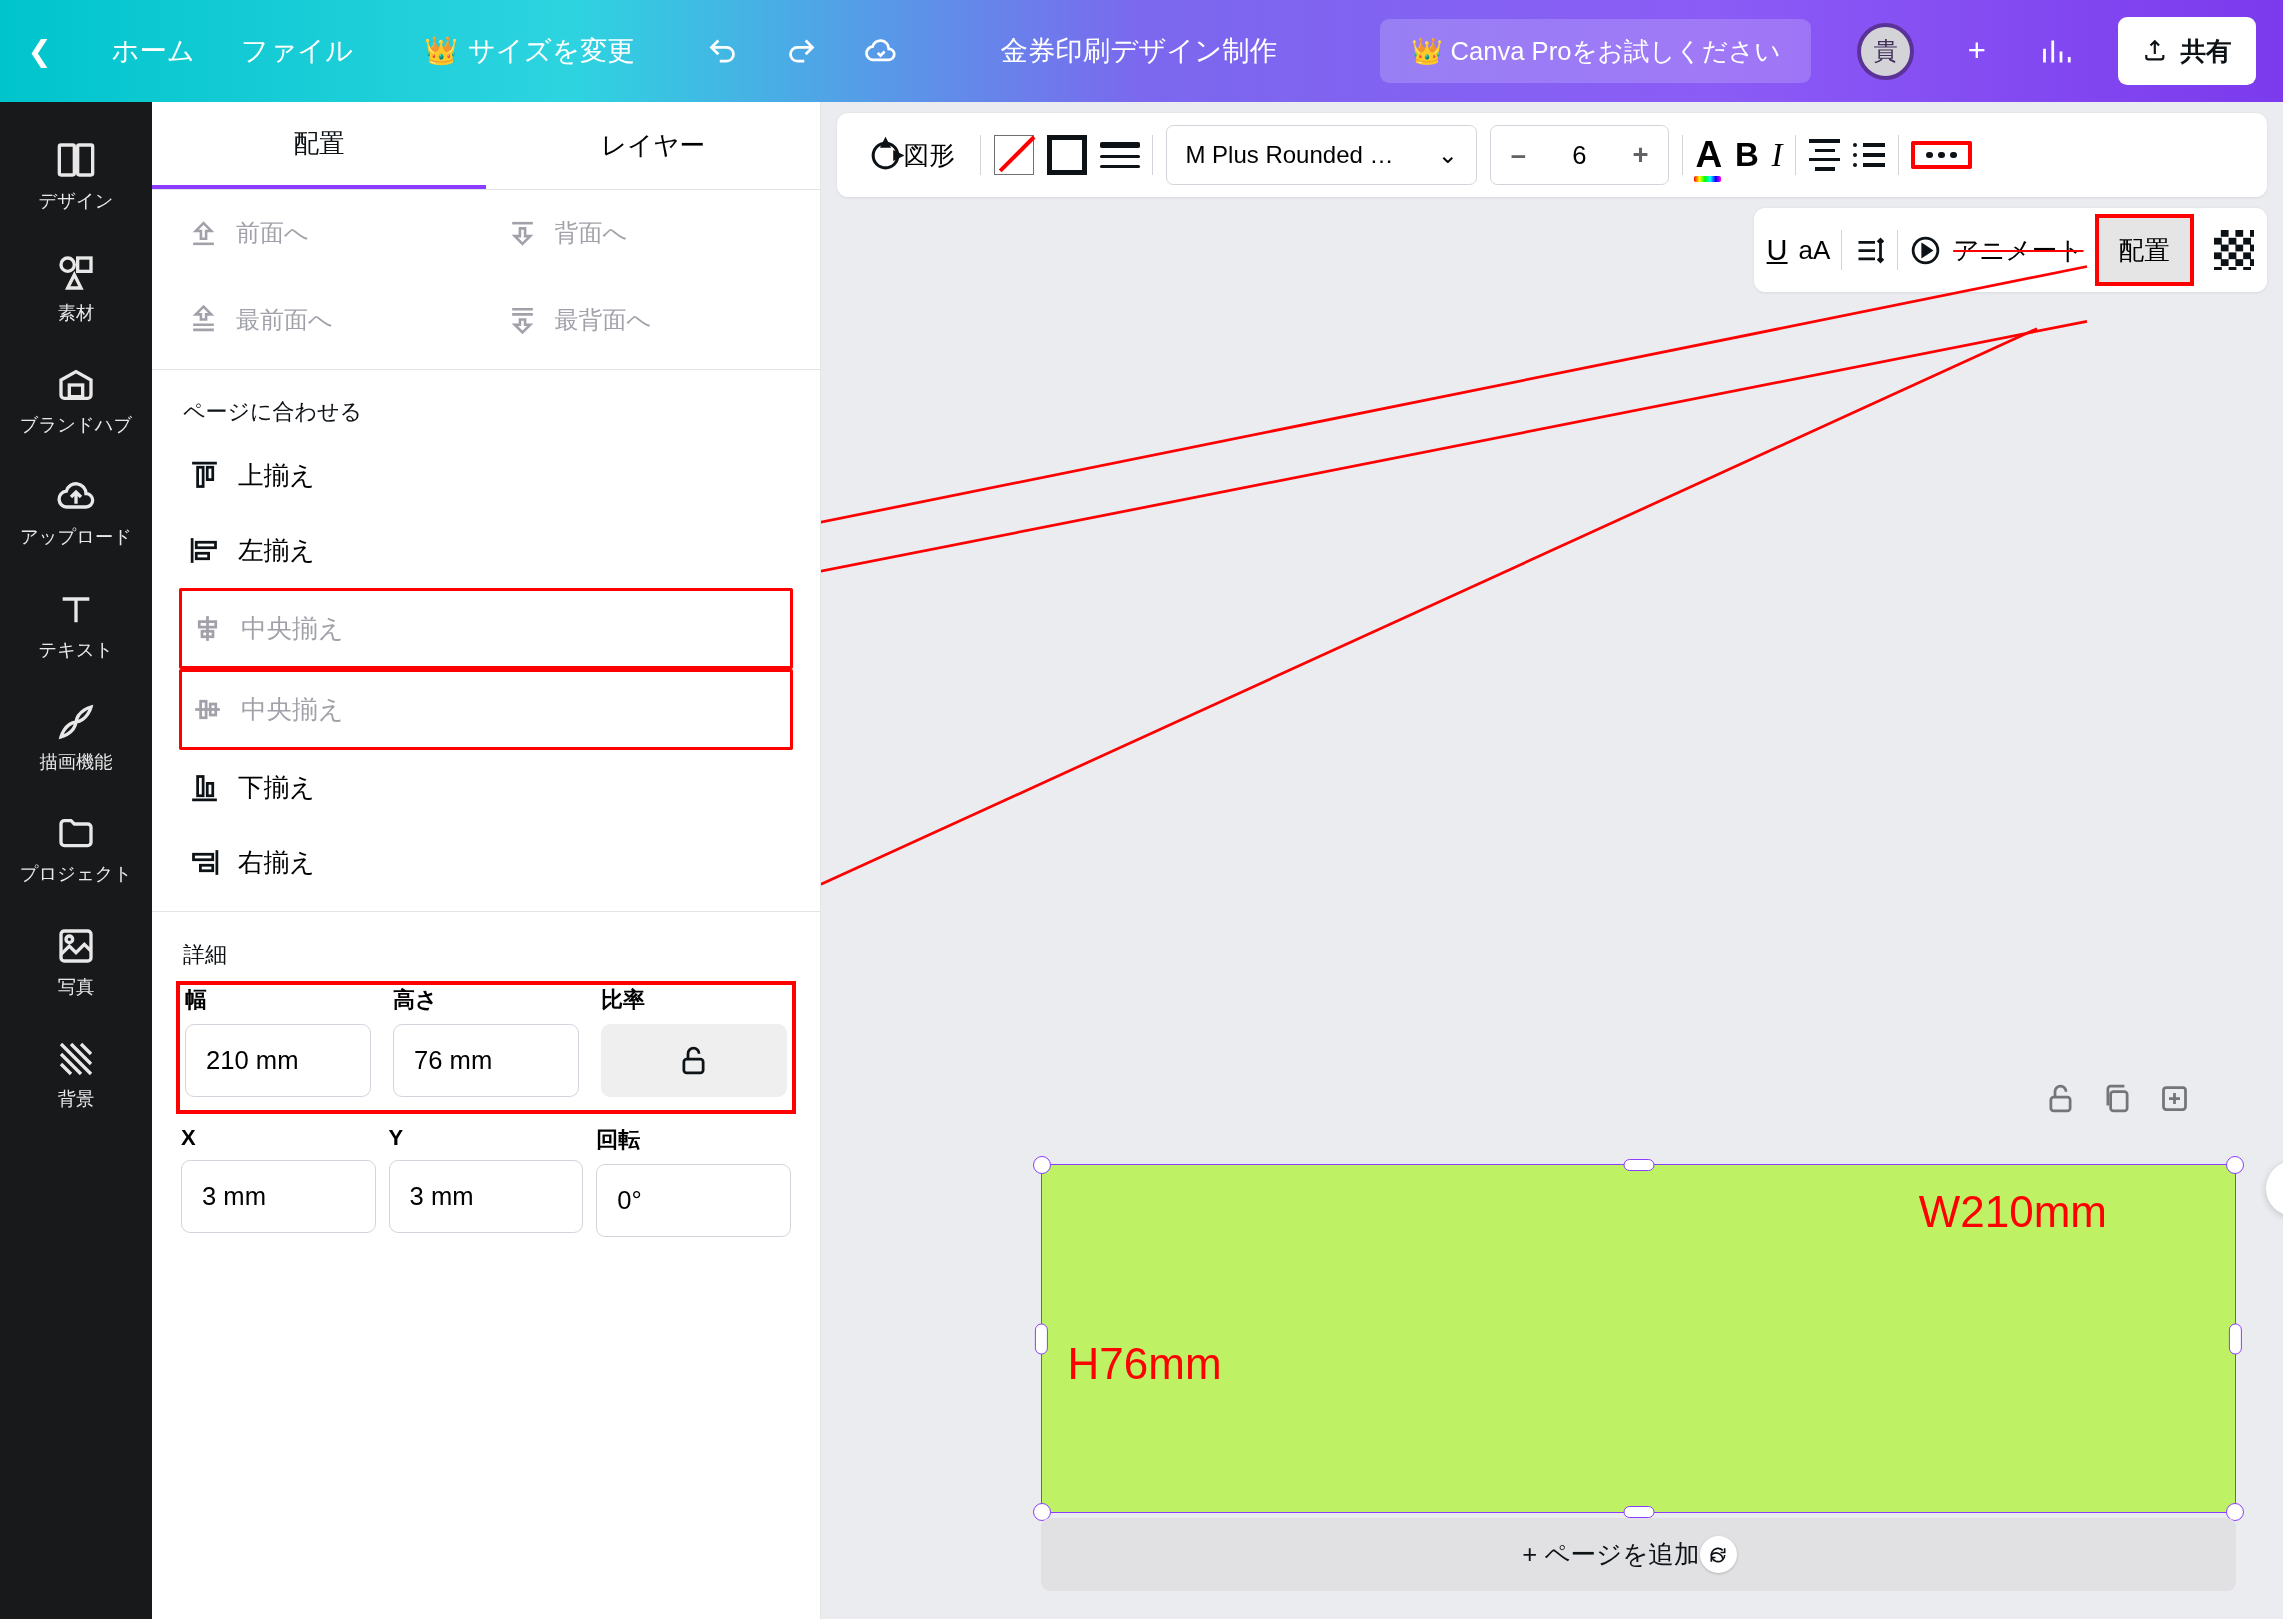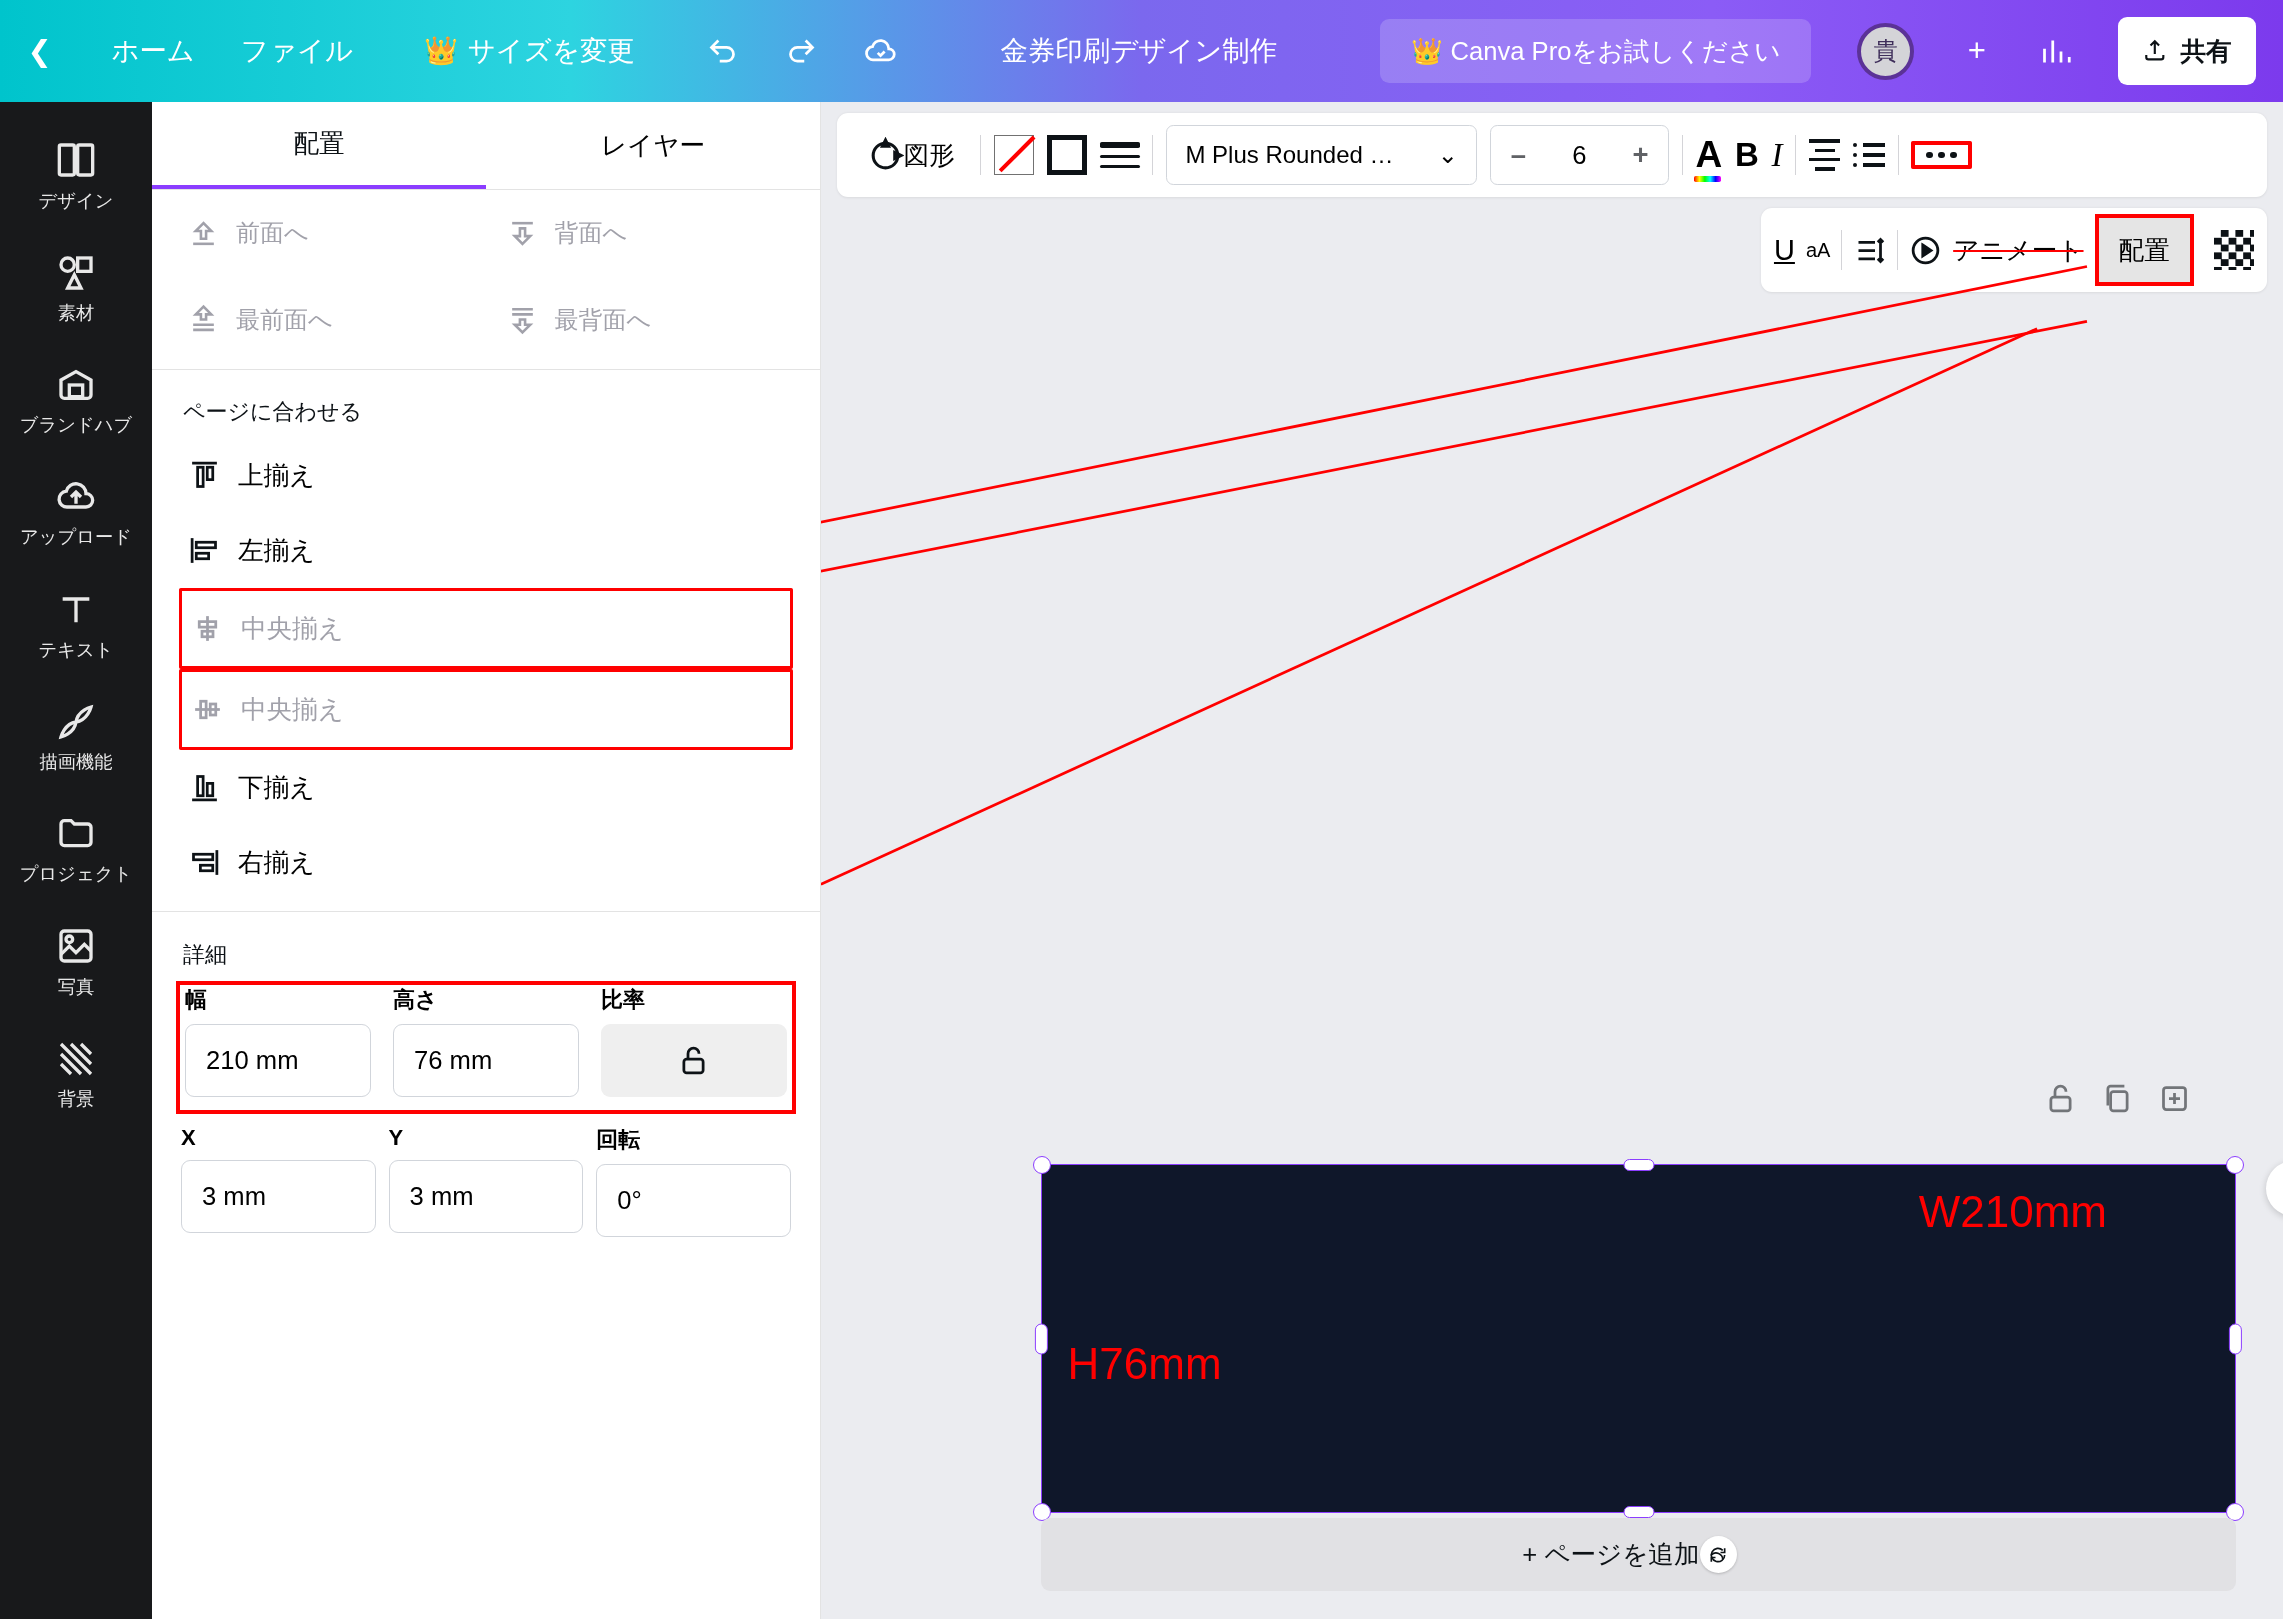--- a/index.html
+++ b/index.html
@@ -72,32 +72,32 @@
 .alignlines { display: flex; flex-direction: column; gap: 5.5px; align-items: center;}
 .alignlines span { height: 3.7px; background: #0d1216; display: block; }
 .alignlines span:nth-child(1){width:31px;} .alignlines span:nth-child(2){width:20px;} .alignlines span:nth-child(3){width:31px;} .alignlines span:nth-child(4){width:20px;}
 .listicon { display: flex; flex-direction: column; gap: 5.5px; }
 .listicon span { display: flex; align-items: center; gap: 5.5px;} .listicon .dot{width:4.6px;height:4.6px;background:#0d1216;border-radius:50%;} .listicon .bar{width:22px;height:3.7px;background:#0d1216;}
 .moredots { display: flex; gap: 5.5px; } .moredots span{width:6.4px;height:6.4px;background:#0d1216;border-radius:50%;}
 .toolbar1 .box-red { border: 4.6px solid #ff0000; padding: 7.3px 11px; border-radius: 1.8px; position: relative; z-index: 5;}
 
 .toolbar2 { position: absolute; top: 106px; right: 16.4px; height: 84px; background: white; border-radius: 11px; display: flex; align-items: center; padding: 0 12.8px; gap: 11px; box-shadow: 0 0.9px 2.7px rgba(0,0,0,0.08); }
 .under { font-size: 29px; text-decoration: underline; }
-.aA { font-size: 20px; text-align: center; }
+.aA { font-size: 26px; text-align: center; }
 .spacing { display: flex; gap: 3.7px; align-items: center;} .spacing svg{width:33px;height:33px;stroke:#0d1216;stroke-width:2;fill:none;}
 .anim { display: flex; align-items: center; gap: 11px; font-size: 25.6px; }
 .anim svg { width: 33px; height: 33px; stroke: #0d1216; stroke-width: 2; fill: none; }
 .haichi { background: #e5e5e5; padding: 14.6px 20px; border-radius: 0; font-size: 25.6px; border: 4.6px solid #ff0000; position: relative; z-index: 5;}
 .checker { width: 40px; height: 40px; background: repeating-conic-gradient(#0d1216 0% 25%, transparent 0% 50%) 0 0/ 14.6px 14.6px; margin-left: 9.1px;}
 
 .artboard { position: absolute; left: 101px; right: 101px; top: 194px; bottom: 37px; }
 .pageicons { position: absolute; top: 786px; right: -9.1px; display: flex; gap: 24px; }
 .pageicons svg { width: 33px; height: 33px; stroke: #727579; stroke-width: 2; fill: none; }
 
-.shape { position: absolute; left: 119px; top: 868px; width: 1195px; height: 349px; background: #0f172a; border: 1.8px solid #8b3dff; }
+.shape { position: absolute; left: 119px; top: 868px; width: 1195px; height: 349px; background: #bef264; border: 1.8px solid #8b3dff; }
 .handle { position: absolute; width: 18.3px; height: 18.3px; background: white; border: 1.8px solid #8b3dff; border-radius: 50%; }
 .handle.tl{left:-9.1px;top:-9.1px;} .handle.tr{right:-9.1px;top:-9.1px;} .handle.bl{left:-9.1px;bottom:-9.1px;} .handle.br{right:-9.1px;bottom:-9.1px;}
 .mhandle { position: absolute; width: 31px; height: 12.8px; background: white; border: 1.8px solid #8b3dff; border-radius: 6.4px; }
 .mhandle.t{left:50%;transform:translateX(-50%);top:-6.4px;} .mhandle.b{left:50%;transform:translateX(-50%);bottom:-6.4px;}
 .mhandle.l{top:50%;transform:translateY(-50%) rotate(90deg);left:-16.4px;} .mhandle.r{top:50%;transform:translateY(-50%) rotate(90deg);right:-16.4px;}
 .rotbtn { position: absolute; right: -86px; top: -3.7px; width: 55px; height: 55px; background: white; border-radius: 50%; box-shadow: 0 1.8px 7.3px rgba(0,0,0,0.18); display: flex; align-items: center; justify-content: center; }
 .rotbtn svg { width: 27.4px; height: 27.4px; stroke: #0d1216; stroke-width: 2; fill: none; }
 .dimW { position: absolute; top: 22px; right: 128px; color: #ff0000; font-size: 44px; font-weight: 500;}
 .dimH { position: absolute; top: 174px; left: 25.6px; color: #ff0000; font-size: 44px; font-weight: 500;}
 

